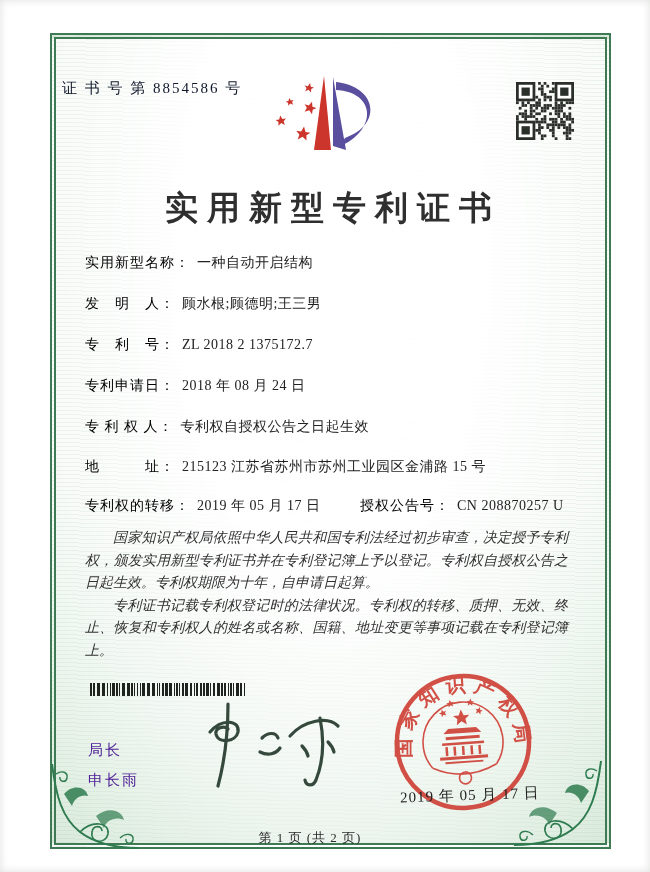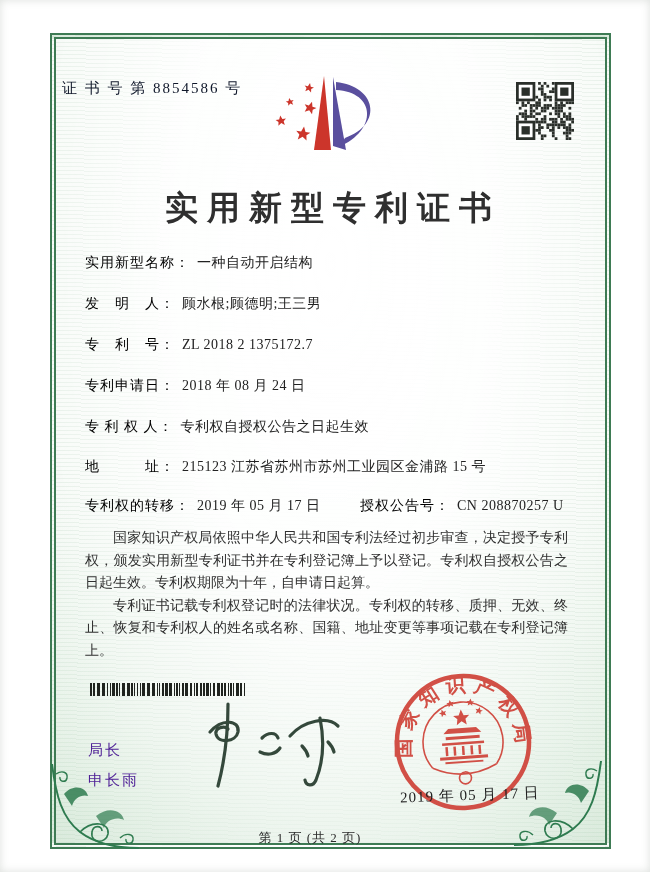--- a/index.html
+++ b/index.html
@@ -20,21 +20,21 @@
   .cert-no{position:absolute;left:62px;top:79px;font-size:15px;letter-spacing:2px;color:#0f172a;}
   .logo{position:absolute;left:252px;top:74px;width:148px;height:98px;}
   .qr{position:absolute;left:516px;top:81px;width:58px;height:60px;}
   .title{position:absolute;left:0;top:178px;width:650px;text-align:center;margin:8px;
          font-size:33px;font-weight:700;letter-spacing:9px;color:#2f2f2f;}
   .f-row{position:absolute;left:85px;white-space:nowrap;font-size:14px;color:#222;}
   .f-row .lab{letter-spacing:1px;color:#000000;}
   .f-row .val{margin-left:7px;letter-spacing:.5px;}
   .pair2{position:absolute;left:275px;top:0;white-space:nowrap;}
   .paras{position:absolute;left:85px;top:527px;width:483px;font-size:14px;line-height:22.6px;
-         color:#303030;text-align:justify;}
+         font-style:italic;color:#303030;text-align:justify;}
   .paras p{margin:0;text-indent:2em;}
   .barcode{position:absolute;left:90px;top:683px;width:164px;height:13px;font-size:0;}
   .barcode i{display:inline-block;height:100%;background:#20241f;vertical-align:top;}
   .officer{position:absolute;left:88px;top:735px;font-family:"Liberation Sans","DejaVu Sans",sans-serif;
            font-size:15px;color:#4c1d95;letter-spacing:2px;line-height:30px;}
   .signature{position:absolute;left:182px;top:698px;width:175px;height:95px;}
   .seal{position:absolute;left:387px;top:666px;width:152px;height:152px;transform:rotate(-4deg);opacity:.92;}
   .seal-date{position:absolute;left:400px;top:786px;font-size:15px;color:#1f1f1f;letter-spacing:1px;transform:rotate(-2deg);}
   .footer{position:absolute;left:0;top:829px;width:620px;text-align:center;font-size:13px;color:#2c2c2c;letter-spacing:1px;}
 </style>

